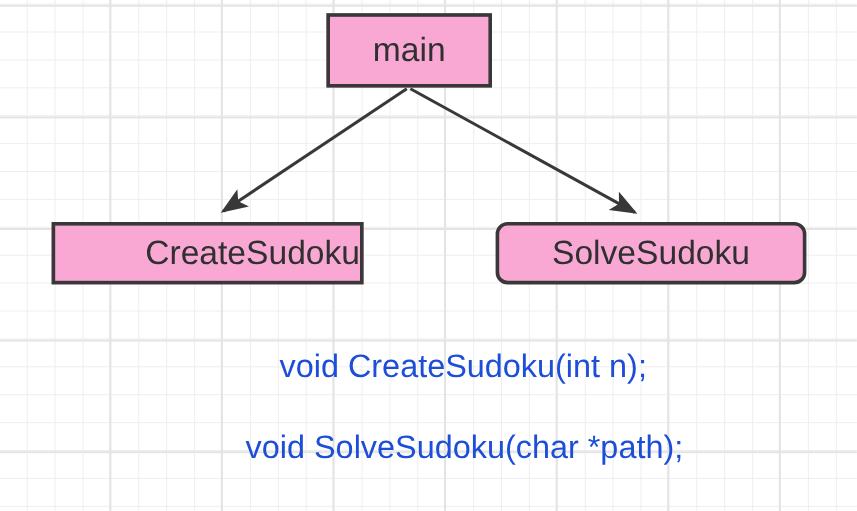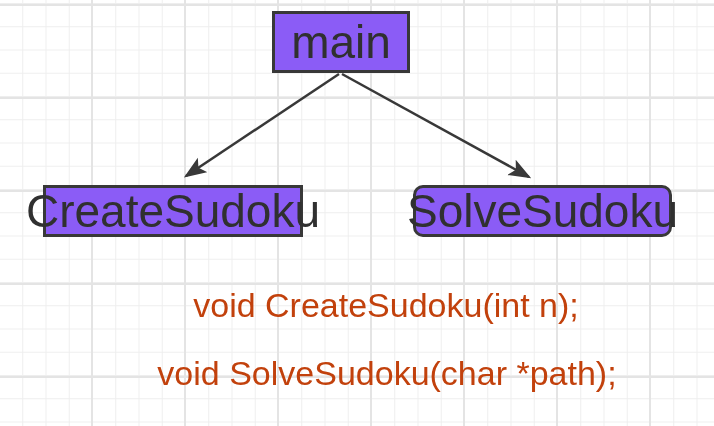--- a/index.html
+++ b/index.html
@@ -24,38 +24,38 @@
   }
   .edges-layer {
     position: absolute;
     left: 0; top: 0;
     width: 714px; height: 426px;
     pointer-events: none;
   }
   .node {
     position: absolute;
     box-sizing: border-box;
-    background: #8b5cf6;
+    background: #f9a8d4;
     border: 3px solid #383838;
     color: #303030;
     display: flex;
     align-items: center;
     justify-content: center;
-    font-size: 46px;
+    font-size: 28px;
     line-height: 1;
     white-space: nowrap;
   }
   .node-main        { left: 272px; top: 11px;  width: 138px; height: 62px; }
-  .node-create      { left: 43px;  top: 185px; width: 260px; height: 52px; }
+  .node-create      { left: 43px;  top: 185px; width: 260px; height: 52px; justify-content: flex-end; }
   .node-solve       { left: 413px; top: 185px; width: 259px; height: 52px; border-radius: 10px; }
   .annotation {
     position: absolute;
     transform: translateX(-50%);
-    color: #c2410c;
-    font-size: 34px;
+    color: #1d4ed8;
+    font-size: 27px;
     line-height: 34px;
     white-space: nowrap;
   }
   .annotation-1 { left: 386px; top: 288px; }
   .annotation-2 { left: 387px; top: 356px; }
 </style>
 </head>
 <body>
 
 <div class="canvas">

